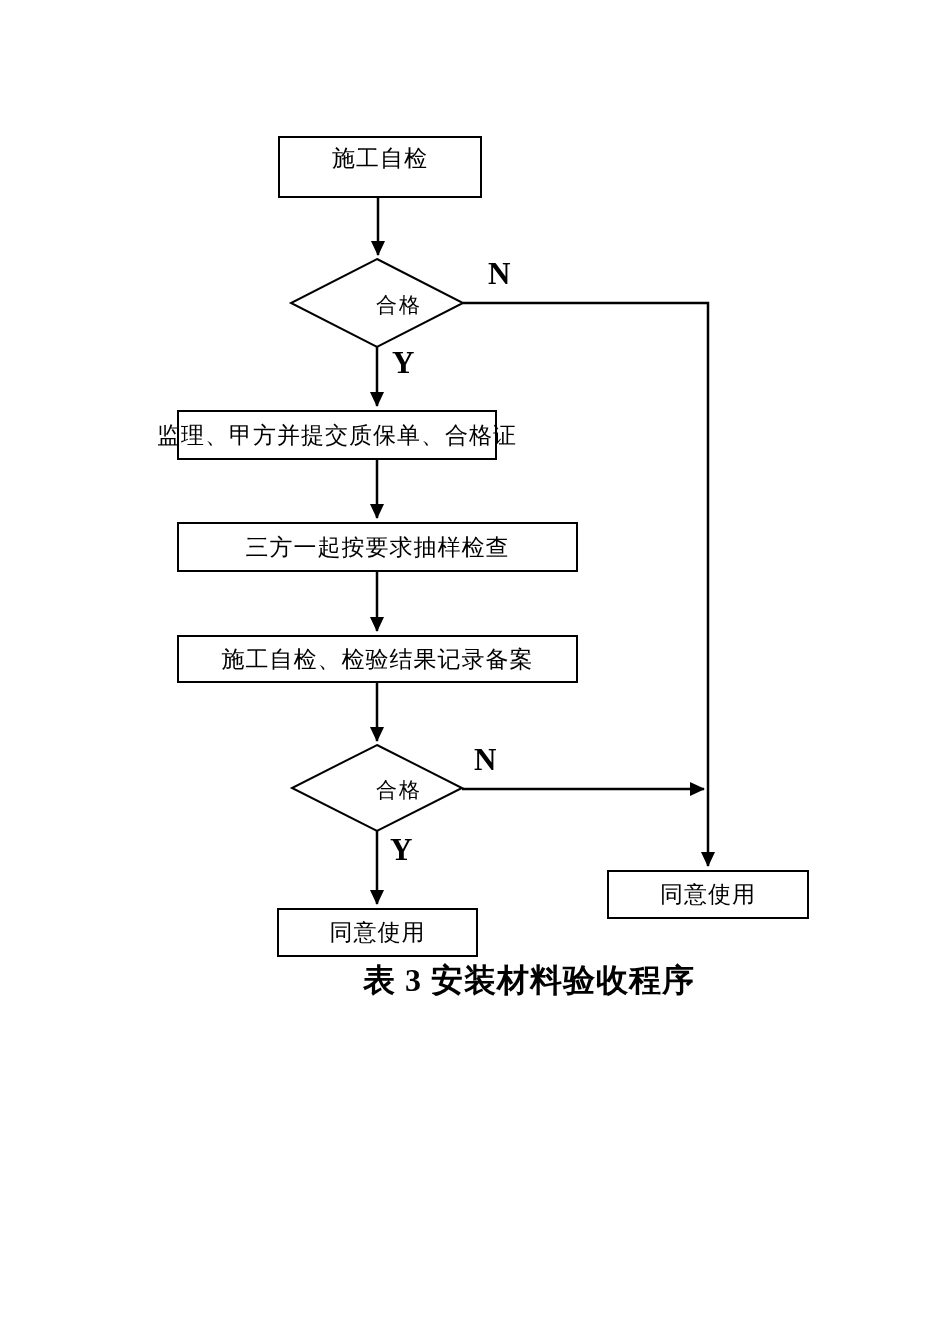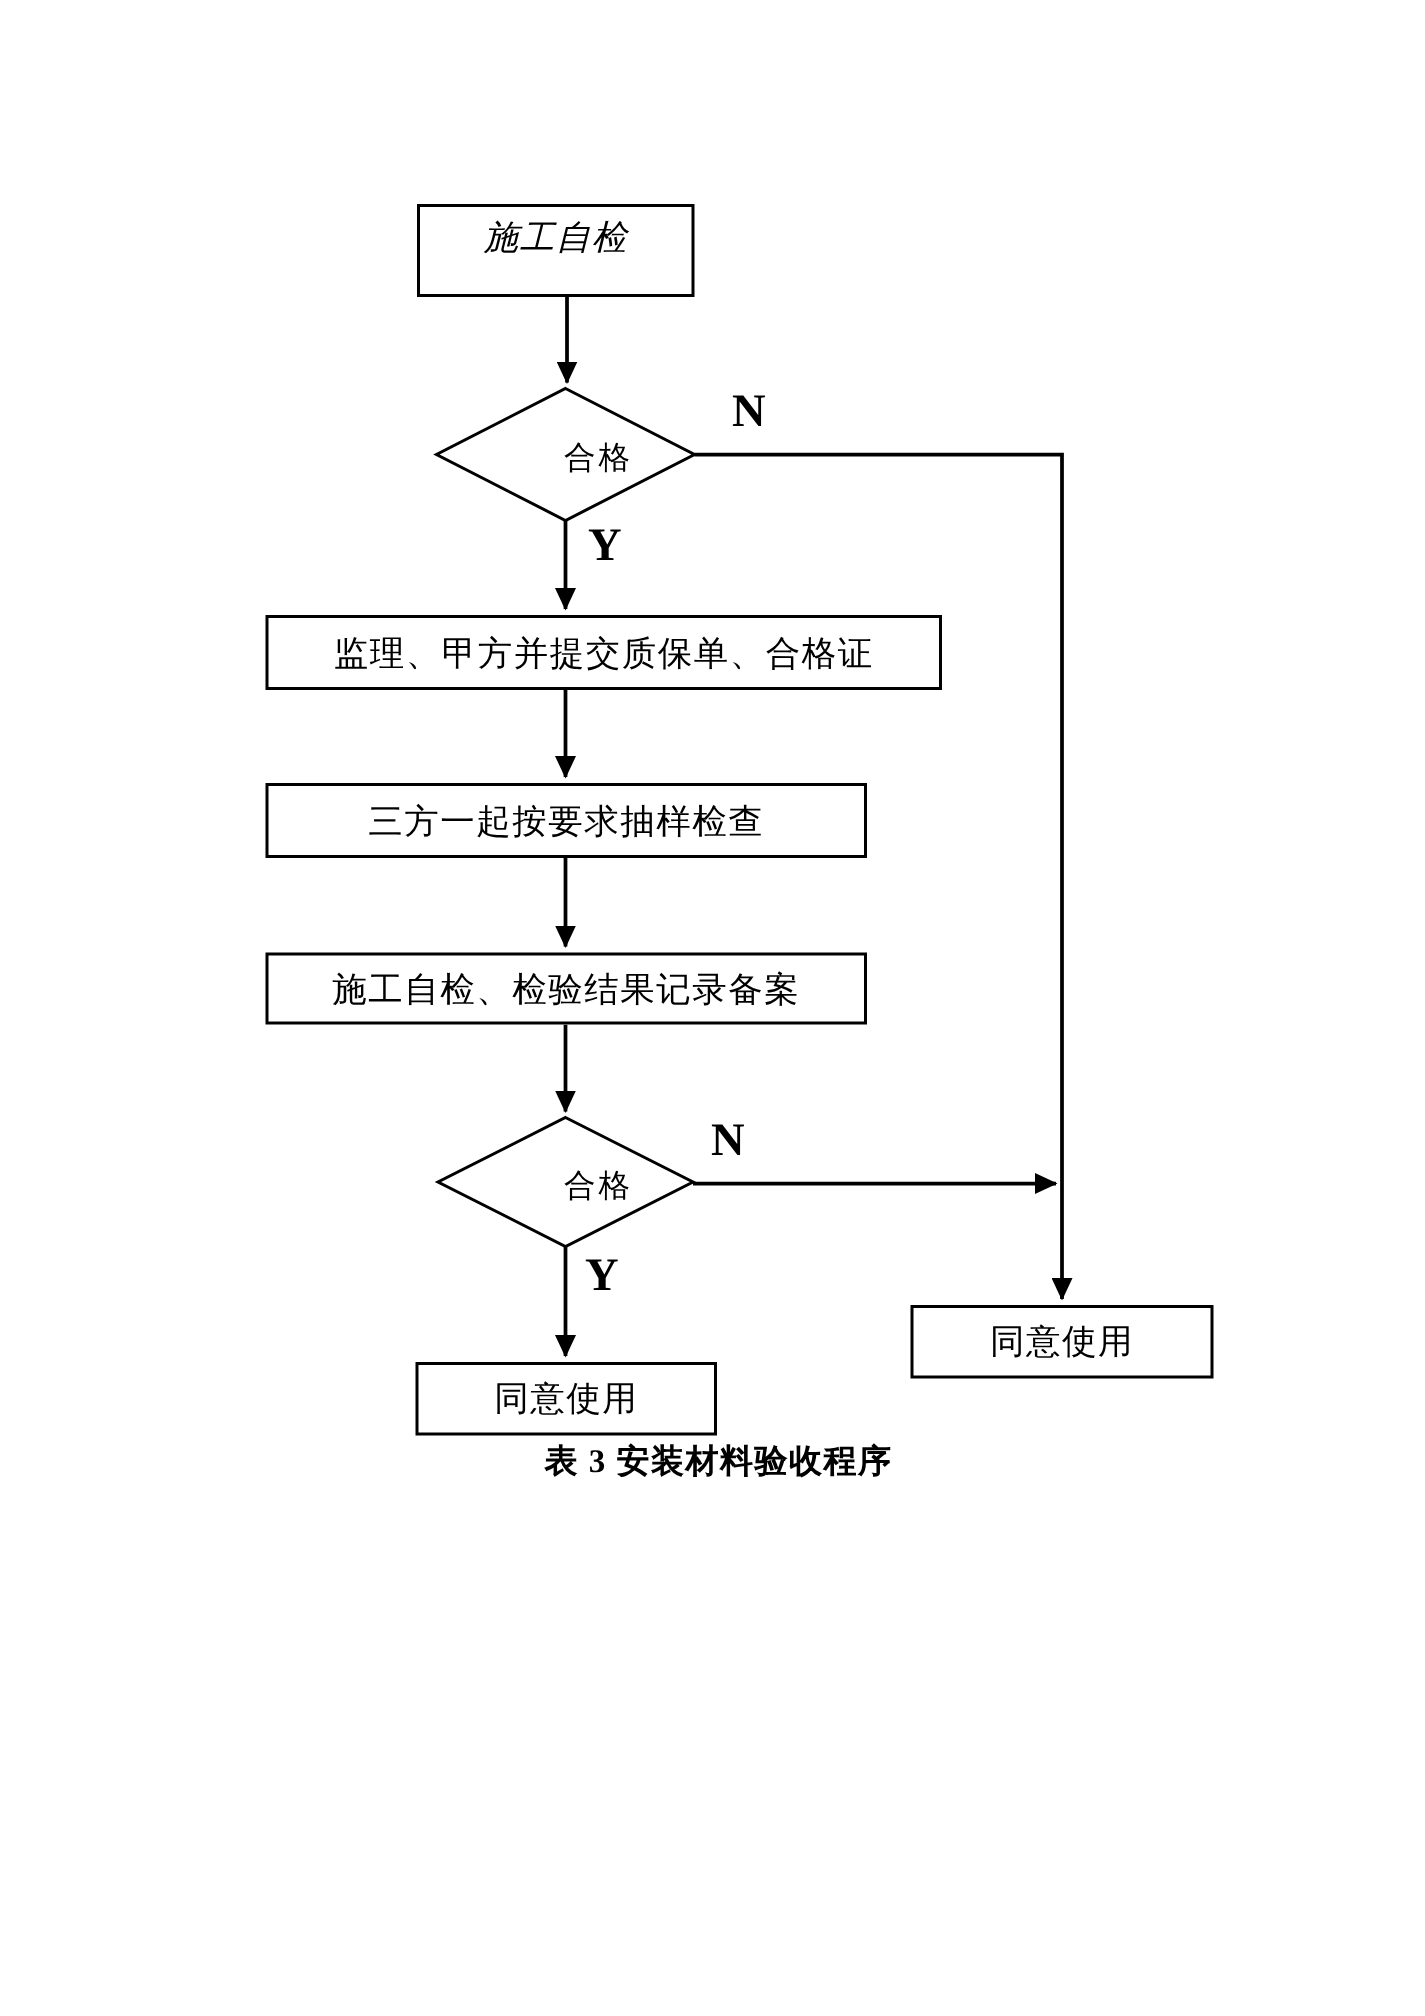--- a/index.html
+++ b/index.html
@@ -29,22 +29,22 @@
     border: 2px solid #000000;
     background: #ffffff;
     display: flex;
     align-items: center;
     justify-content: center;
     font-size: 23px;
     letter-spacing: 1px;
     text-align: center;
     white-space: nowrap;
   }
-  .node-start       { left: 278px; top: 136px; width: 185px; height: 62px; padding-bottom: 18px; font-style: italic; }
-  .node-submit      { left: 177px; top: 410px; width: 451px; height: 50px; }
+  .node-start       { left: 278px; top: 136px; width: 204px; height: 62px; padding-bottom: 18px; }
+  .node-submit      { left: 177px; top: 410px; width: 320px; height: 50px; }
   .node-sample      { left: 177px; top: 522px; width: 401px; height: 50px; text-align: center; }
   .node-record      { left: 177px; top: 635px; width: 401px; height: 48px; }
   .node-approve-l   { left: 277px; top: 908px; width: 201px; height: 49px; }
   .node-approve-r   { left: 607px; top: 870px; width: 202px; height: 49px; }
   .diamond-label {
     position: absolute;
     width: 90px;
     text-align: right;
     font-size: 21px;
     letter-spacing: 2px;
@@ -59,21 +59,21 @@
   }
   .label-n1 { left: 488px; top: 258px; }
   .label-y1 { left: 392px; top: 347px; }
   .label-n2 { left: 474px; top: 744px; }
   .label-y2 { left: 390px; top: 834px; }
   .caption {
     position: absolute;
     left: 363px;
     top: 959px;
     font-weight: bold;
-    font-size: 22px;
+    font-size: 32px;
     letter-spacing: 1px;
     white-space: nowrap;
   }
 </style>
 </head>
 <body>
 
 <div class="page">
 
   <svg class="connectors" viewBox="0 0 950 1344" xmlns="http://www.w3.org/2000/svg">

